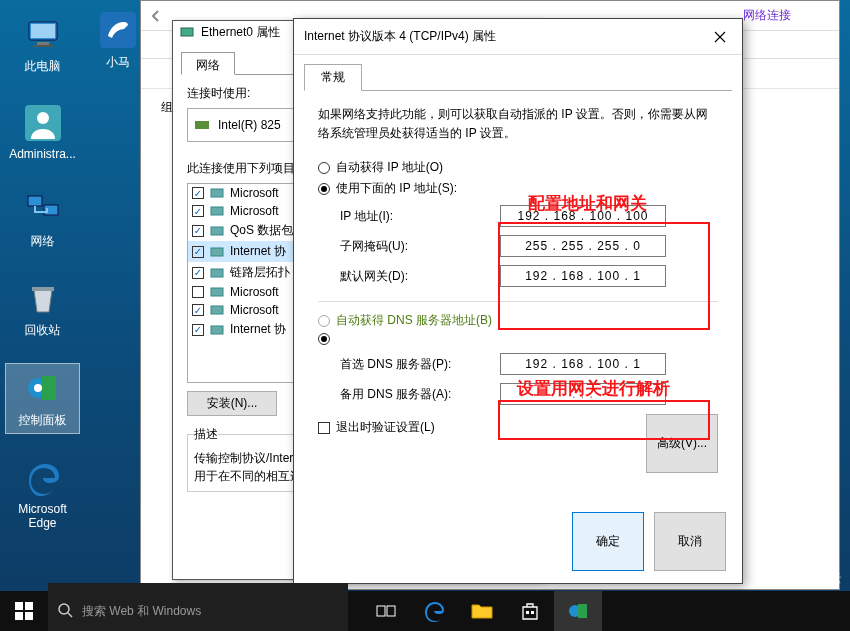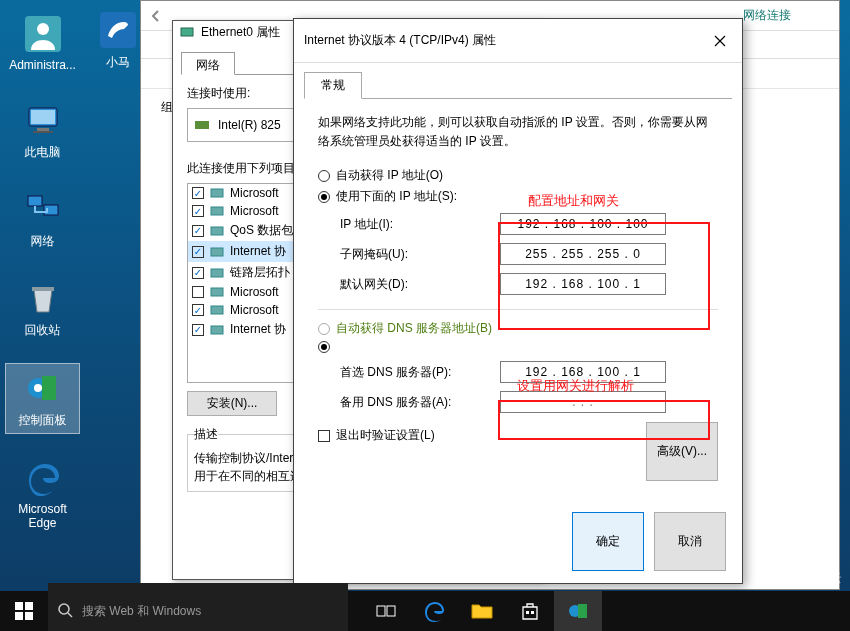--- a/index.html
+++ b/index.html
@@ -8,39 +8,39 @@
 .desktop-icons{position:absolute;top:10px;left:5px;display:flex;flex-direction:column;gap:20px}
 .di{width:75px;display:flex;flex-direction:column;align-items:center;gap:4px;padding:4px;color:#fff;text-align:center}
 .di.sel{background:rgba(255,255,255,.25);border:1px solid rgba(255,255,255,.5)}
 .di .ico{width:40px;height:40px;display:flex;align-items:center;justify-content:center}
 .di2{position:absolute;top:10px;left:88px;color:#fff;display:flex;flex-direction:column;align-items:center;gap:4px;width:60px}
 .di2 .ico{width:40px;height:40px;display:flex;align-items:center;justify-content:center}
 
 
 .expl{position:absolute;left:140px;top:0;width:700px;height:590px;background:#fff;border:1px solid #888}
 .expl .ttl{height:30px;background:#fff;border-bottom:1px solid #ddd;display:flex;align-items:center;padding:0 8px;gap:8px}
-.expl .ttl .label{color:#0f766e}
+.expl .ttl .label{color:#6d28d9}
 .expl .body{padding:10px 0 0 20px;color:#000}
 
 
 .p1{position:absolute;left:172px;top:20px;width:370px;height:560px;background:#fff;border:1px solid #555;box-shadow:2px 2px 6px rgba(0,0,0,.3)}
 .p1 .tabrow{height:24px;margin:8px 8px 0 8px;border-bottom:1px solid #999;display:flex}
 .p1 .tab{padding:4px 14px;border:1px solid #999;border-bottom:1px solid #fff;background:#fff;position:relative;top:1px}
 .p1 .sec{margin:10px 14px;color:#000}
 .p1 .adapter{border:1px solid #aaa;height:34px;display:flex;align-items:center;padding:0 6px;gap:8px;margin-top:6px}
 .p1 .list{border:1px solid #aaa;height:200px;margin-top:6px;overflow:hidden}
 .p1 .li{display:flex;align-items:center;gap:6px;padding:2px 4px}
 .p1 .li.sel{background:#cde8ff}
 .p1 .btns{display:flex;gap:10px;margin-top:8px}
 .p1 .btn{border:1px solid #adadad;background:#e1e1e1;padding:3px 0;width:90px;text-align:center}
 .p1 fieldset{border:1px solid #ccc;margin-top:10px;padding:6px}
 
 
 .dlg{position:absolute;left:293px;top:18px;width:450px;height:566px;background:#fff;border:1px solid #444;box-shadow:3px 3px 10px rgba(0,0,0,.35)}
-.dlg .titlebar{height:44px;display:flex;align-items:center;justify-content:space-between;padding:0 0 0 10px;border-bottom:1px solid #ddd}
+.dlg .titlebar{height:36px;display:flex;align-items:center;justify-content:space-between;padding:0 0 0 10px;border-bottom:1px solid #ddd}
 .dlg .close{width:44px;height:30px;display:flex;align-items:center;justify-content:center;font-size:15px}
 .dlg .tbar{margin:8px 10px 0 10px;border-bottom:1px solid #aaa;display:flex}
 .dlg .tbar .t{border:1px solid #aaa;border-bottom:1px solid #fff;padding:4px 16px;position:relative;top:1px;background:#fff}
 .dlg .pad{padding:14px 24px 10px 24px;color:#000}
 .dlg .intro{line-height:1.6;margin-bottom:16px}
 .radio-row{display:flex;align-items:center;gap:6px;margin:4px 0;color:#000}
 .radio-row.disabled{color:#4d7c0f}
 .radio{width:12px;height:12px;border:1px solid #333;border-radius:50%;display:inline-flex;align-items:center;justify-content:center}
 .radio.disabled{border-color:#aaa}
 .radio .dot{width:6px;height:6px;background:#000;border-radius:50%}
@@ -51,21 +51,21 @@
 .ipbox.off{color:#777}
 .sep{border-top:1px solid #ddd;margin:4px 0 10px 0}
 .chkrow{display:flex;align-items:center;gap:6px;margin-top:14px}
 .chk{width:12px;height:12px;border:1px solid #333}
 .dlg .adv{float:right;margin-top:-22px}
 .btn2{border:1px solid #adadad;background:#e1e1e1;padding:20px 0;width:72px;text-align:center;display:inline-block}
 .btn2.primary{border:1px solid #0078d7;background:#e5f1fb}
 .dlg .footer{position:absolute;bottom:12px;right:16px;display:flex;gap:10px}
 
 
-.annot{position:absolute;color:#fa1518;font-size:13px;font-weight:400;font-family:SimSun,"Microsoft YaHei"}
+.annot{position:absolute;color:#fa1518;font-size:17px;font-weight:700;font-family:SimSun,"Microsoft YaHei"}
 .redbox{position:absolute;border:2px solid #fa1518}
 
 
 .taskbar{position:absolute;left:0;bottom:0;width:850px;height:40px;background:#101010;display:flex;align-items:center;color:#ccc}
 .tb-start{width:48px;height:40px;display:flex;align-items:center;justify-content:center}
 .tb-search{flex:0 0 300px;height:56px;border:none;background:#1f1f1f;color:#ccc;padding:0 10px;display:flex;align-items:center;font-size:14px}
 .tb-icons{display:flex;align-items:center;height:40px;margin-left:14px;gap:0}
 .tb-ico{width:48px;height:40px;display:flex;align-items:center;justify-content:center}
 .tb-ico.active{background:#333}
 
@@ -76,37 +76,37 @@
 </style>
 </head>
 <body>
 
 <div class="desktop">
 
   <div class="desktop-icons">
     <div class="di">
       <span class="ico">
         <svg width="36" height="36" viewBox="0 0 36 36">
-            <rect width="36" height="36" rx="4" fill="#3fa7b8"></rect>
-            <circle cx="18" cy="13" r="6" fill="#fff"></circle>
-            <path d="M6 34c0-7 6-10 12-10s12 3 12 10" fill="#fff"></path>
-          </svg>
-      </span>
-      <span>Administra...</span>
-    </div>
-    <div class="di">
-      <span class="ico">
-        <svg width="36" height="36" viewBox="0 0 36 36">
             <rect x="4" y="6" width="28" height="18" rx="2" fill="#2b8fd6" stroke="#114" stroke-width="1"></rect>
             <rect x="6" y="8" width="24" height="14" fill="#9ed2f5"></rect>
             <rect x="12" y="26" width="12" height="3" fill="#777"></rect>
             <rect x="8" y="29" width="20" height="2" fill="#555"></rect>
           </svg>
       </span>
       <span>此电脑</span>
+    </div>
+    <div class="di">
+      <span class="ico">
+        <svg width="36" height="36" viewBox="0 0 36 36">
+            <rect width="36" height="36" rx="4" fill="#3fa7b8"></rect>
+            <circle cx="18" cy="13" r="6" fill="#fff"></circle>
+            <path d="M6 34c0-7 6-10 12-10s12 3 12 10" fill="#fff"></path>
+          </svg>
+      </span>
+      <span>Administra...</span>
     </div>
     <div class="di">
       <span class="ico">
         <svg width="36" height="36" viewBox="0 0 36 36">
             <rect x="3" y="5" width="14" height="10" fill="#2b8fd6" stroke="#114"></rect>
             <rect x="19" y="14" width="14" height="10" fill="#2b8fd6" stroke="#114"></rect>
             <path d="M10 15v6h12v-4" stroke="#7fc4f0" stroke-width="2" fill="none"></path>
           </svg>
       </span>
       <span>网络</span>

